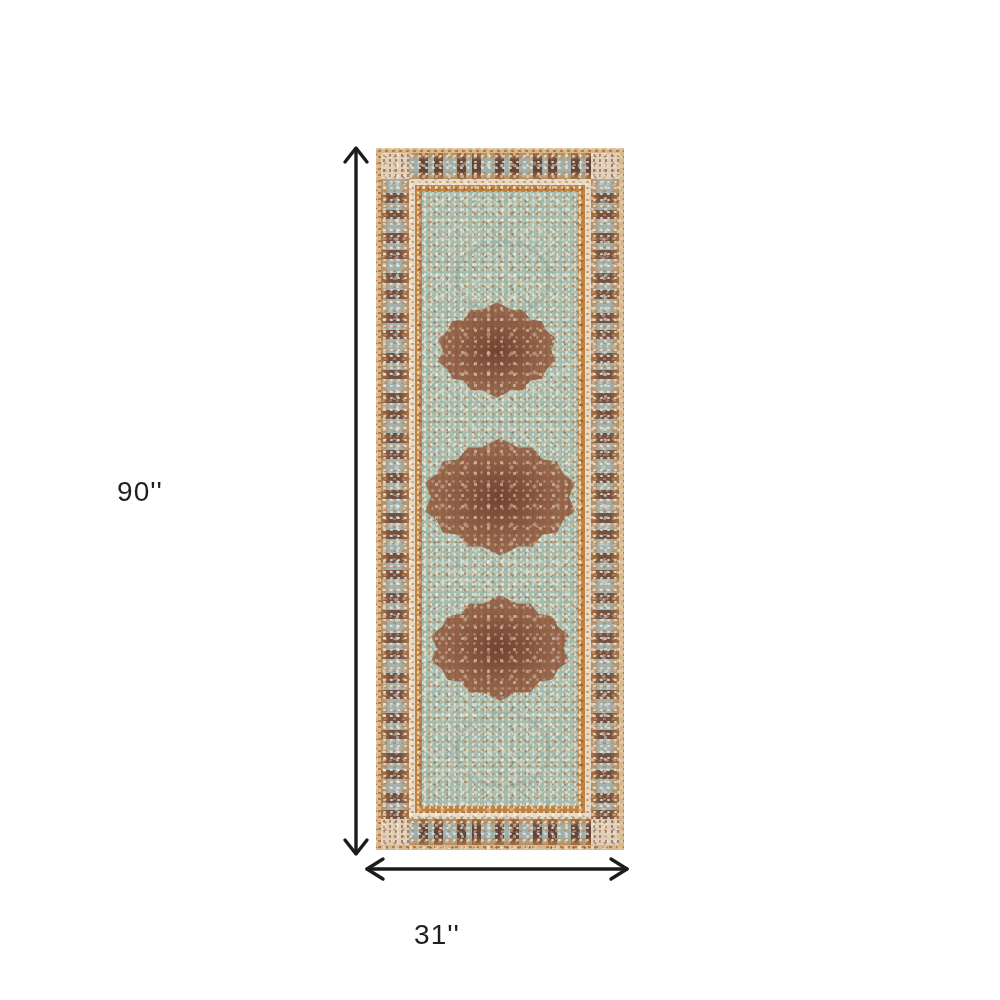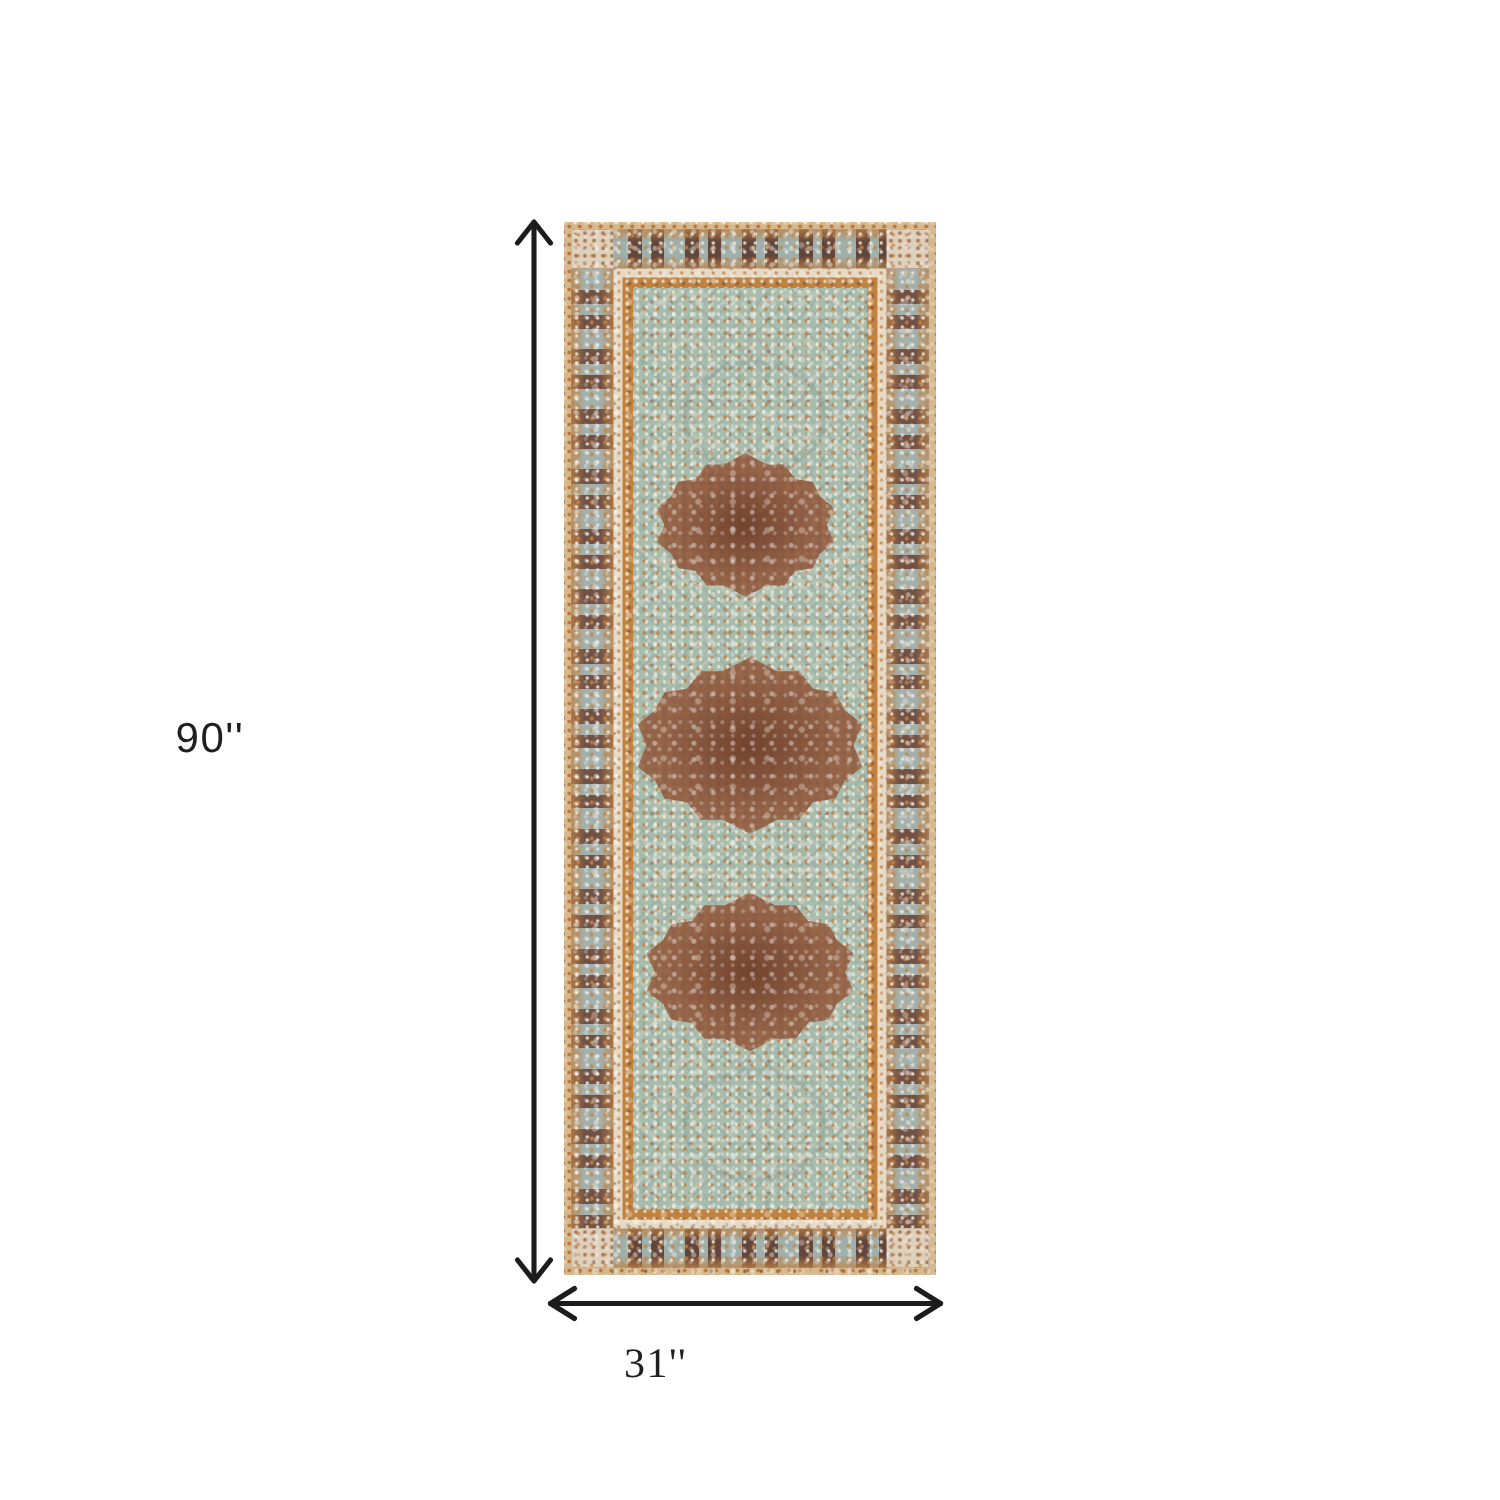--- a/index.html
+++ b/index.html
@@ -16,21 +16,21 @@
     position:absolute;
     font-size:28px;
     line-height:34px;
     letter-spacing:1px;
     color:var(--label-text,#1f1f1f);
     text-align:center;
     width:80px;
     user-select:none;
   }
   .dim-label.height{left:100px;top:475px;}
-  .dim-label.width{left:397px;top:893px;font-family:Liberation Serif, serif;}
+  .dim-label.width{left:397px;top:918px;}
   .dim-arrow{position:absolute;}
   .dim-arrow line,.dim-arrow polyline{
     stroke:var(--arrow,#1c1c1c);
     stroke-width:3.4;
     fill:none;
     stroke-linecap:round;
     stroke-linejoin:round;
   }
   .dim-arrow.vertical{left:340px;top:141px;width:32px;height:720px;}
   .dim-arrow.horizontal{left:359px;top:855px;width:278px;height:30px;}

